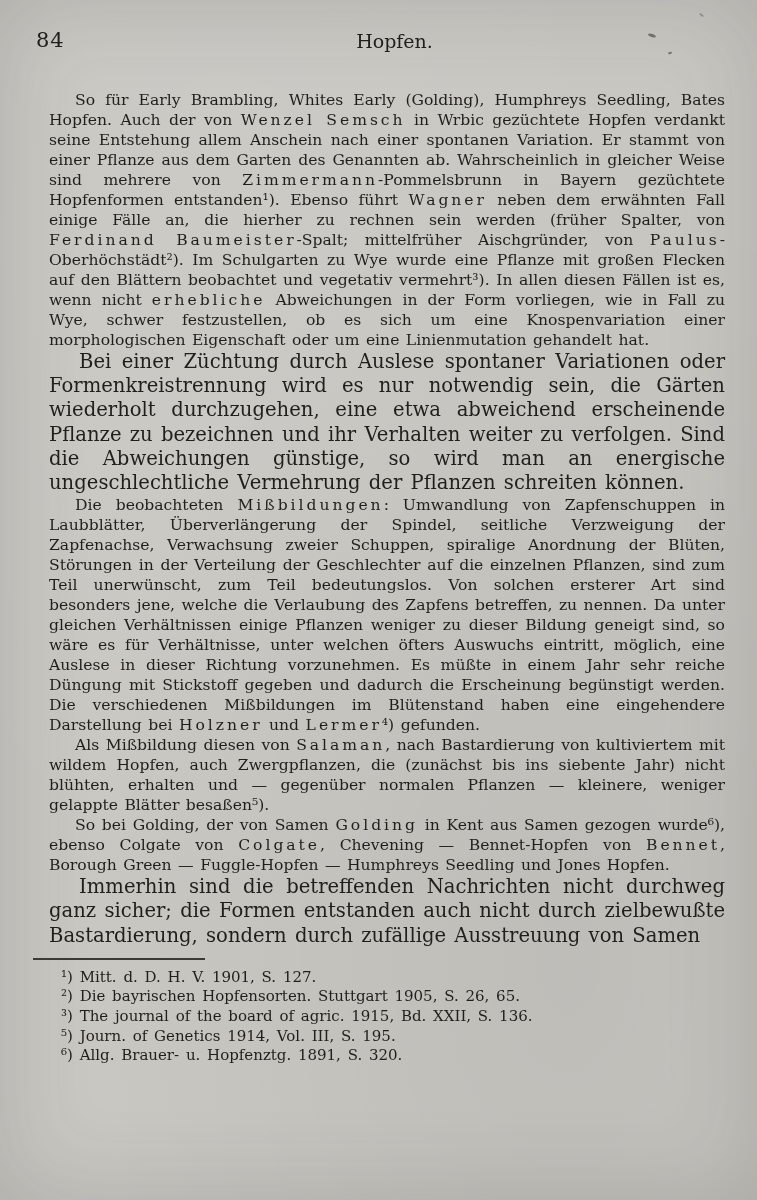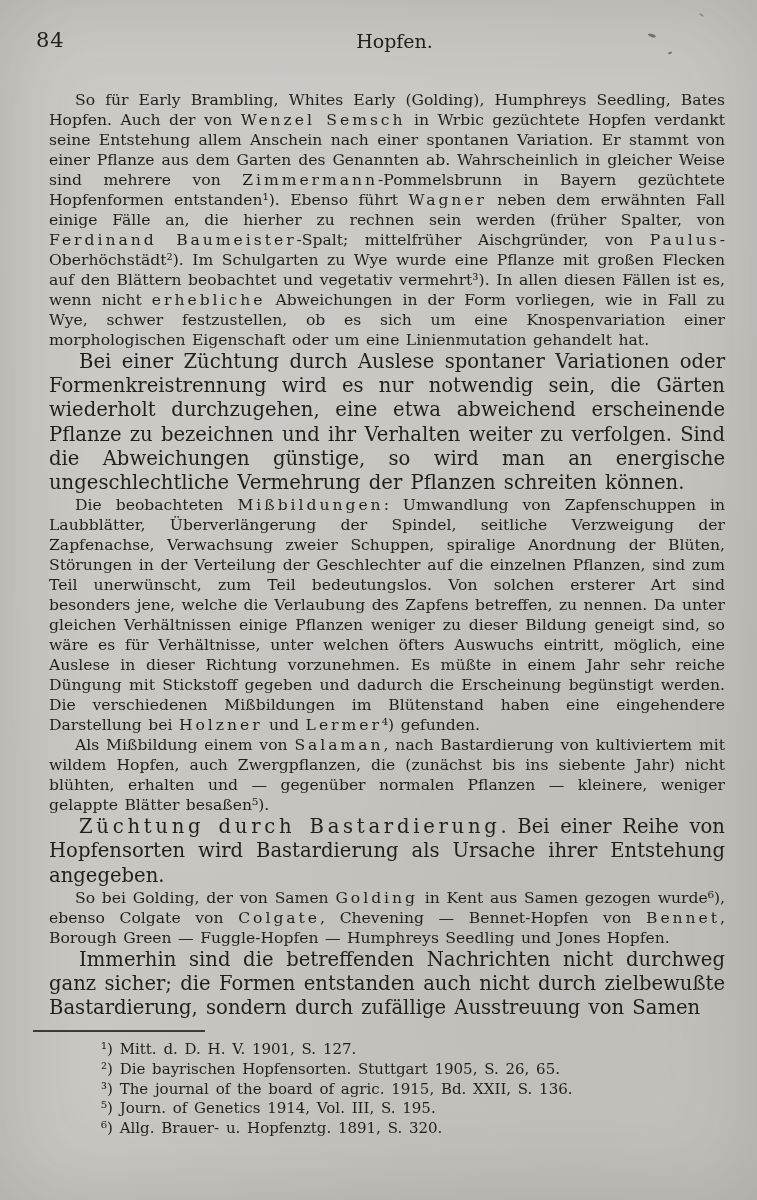--- a/index.html
+++ b/index.html
@@ -52,21 +52,21 @@
     text-indent: 30px;
     word-spacing: 2px;
   }
   .sp { letter-spacing: 0.19em; }
   .fn-rule {
     width: 172px;
     height: 2px;
     margin: 10px 0 8px 33px;
     background: #3c3a36;
   }
-  .footnotes { padding: 0 33px; margin-left: 40px; }
+  .footnotes { padding: 0 33px; }
   .footnote {
     margin: 0;
     font-size: 15px;
     line-height: 19.6px;
     text-indent: 28px;
     word-spacing: 2px;
   }
   .speck {
     position: absolute;
     background: rgba(45,44,40,0.55);
@@ -88,22 +88,21 @@
 
   <div class="header">
     <span class="page-number">84</span>
     <span class="running-title">Hopfen.</span>
   </div>
 
   <div class="text-block">
       <p class="small"><span>So für Early Brambling, Whites Early (Golding), Humphreys Seedling, Bates Hopfen.  Auch der von </span><span class="sp">Wenzel Semsch</span><span> in Wrbic gezüchtete Hopfen verdankt seine Entstehung allem Anschein nach einer spontanen Variation.  Er stammt von einer Pflanze aus dem Garten des Genannten ab.  Wahrscheinlich in gleicher Weise sind mehrere von </span><span class="sp">Zimmermann</span><span>-Pommelsbrunn in Bayern gezüchtete Hopfenformen entstanden¹).  Ebenso führt </span><span class="sp">Wagner</span><span> neben dem erwähnten Fall einige Fälle an, die hierher zu rechnen sein werden (früher Spalter, von </span><span class="sp">Ferdinand Baumeister</span><span>-Spalt; mittelfrüher Aischgründer, von </span><span class="sp">Paulus</span><span>-Oberhöchstädt²).  Im Schulgarten zu Wye wurde eine Pflanze mit großen Flecken auf den Blättern beobachtet und vegetativ vermehrt³).  In allen diesen Fällen ist es, wenn nicht </span><span class="sp">erhebliche</span><span> Abweichungen in der Form vorliegen, wie in Fall zu Wye, schwer festzustellen, ob es sich um eine Knospenvariation einer morphologischen Eigenschaft oder um eine Linienmutation gehandelt hat.</span></p>
       <p class="large"><span>Bei einer Züchtung durch Auslese spontaner Variationen oder Formenkreistrennung wird es nur notwendig sein, die Gärten wiederholt durchzugehen, eine etwa abweichend erscheinende Pflanze zu bezeichnen und ihr Verhalten weiter zu verfolgen.  Sind die Abweichungen günstige, so wird man an energische ungeschlechtliche Vermehrung der Pflanzen schreiten können.</span></p>
       <p class="small"><span>Die beobachteten </span><span class="sp">Mißbildungen</span><span>: Umwandlung von Zapfenschuppen in Laubblätter, Überverlängerung der Spindel, seitliche Verzweigung der Zapfenachse, Verwachsung zweier Schuppen, spiralige Anordnung der Blüten, Störungen in der Verteilung der Geschlechter auf die einzelnen Pflanzen, sind zum Teil unerwünscht, zum Teil bedeutungslos.  Von solchen ersterer Art sind besonders jene, welche die Verlaubung des Zapfens betreffen, zu nennen.  Da unter gleichen Verhältnissen einige Pflanzen weniger zu dieser Bildung geneigt sind, so wäre es für Verhältnisse, unter welchen öfters Auswuchs eintritt, möglich, eine Auslese in dieser Richtung vorzunehmen.  Es müßte in einem Jahr sehr reiche Düngung mit Stickstoff gegeben und dadurch die Erscheinung begünstigt werden. Die verschiedenen Mißbildungen im Blütenstand haben eine eingehendere Darstellung bei </span><span class="sp">Holzner</span><span> und </span><span class="sp">Lermer</span><span>⁴) gefunden.</span></p>
-      <p class="small"><span>Als Mißbildung einem von </span><span class="sp">Salaman</span><span>, nach Bastardierung von kultiviertem mit wildem Hopfen, auch Zwergpflanzen, die (zunächst bis ins siebente Jahr) nicht blühten, erhalten und — gegenüber normalen Pflanzen — kleinere, weniger gelappte Blätter besaßen⁵).</span></p>
-      <p class="large"><span class="sp">Züchtung durch Bastardierung</span><span>.  Bei einer Reihe von Hopfensorten wird Bastardierung als Ursache ihrer Entstehung angegeben.</span></p>
+      <p class="small"><span>Als Mißbildung diesen von </span><span class="sp">Salaman</span><span>, nach Bastardierung von kultiviertem mit wildem Hopfen, auch Zwergpflanzen, die (zunächst bis ins siebente Jahr) nicht blühten, erhalten und — gegenüber normalen Pflanzen — kleinere, weniger gelappte Blätter besaßen⁵).</span></p>
       <p class="small"><span>So bei Golding, der von Samen </span><span class="sp">Golding</span><span> in Kent aus Samen gezogen wurde⁶), ebenso Colgate von </span><span class="sp">Colgate</span><span>, Chevening — Bennet-Hopfen von </span><span class="sp">Bennet</span><span>, Borough Green — Fuggle-Hopfen — Humphreys Seedling und Jones Hopfen.</span></p>
       <p class="large"><span>Immerhin sind die betreffenden Nachrichten nicht durchweg ganz sicher; die Formen entstanden auch nicht durch zielbewußte Bastardierung, sondern durch zufällige Ausstreuung von Samen</span></p>
     </div>
 
   <div class="fn-rule"></div>
 
   <div class="footnotes">
       <p class="footnote">¹) Mitt. d. D. H. V. 1901, S. 127.</p>
       <p class="footnote">²) Die bayrischen Hopfensorten.  Stuttgart 1905, S. 26, 65.</p>
       <p class="footnote">³) The journal of the board of agric. 1915, Bd. XXII, S. 136.</p>

